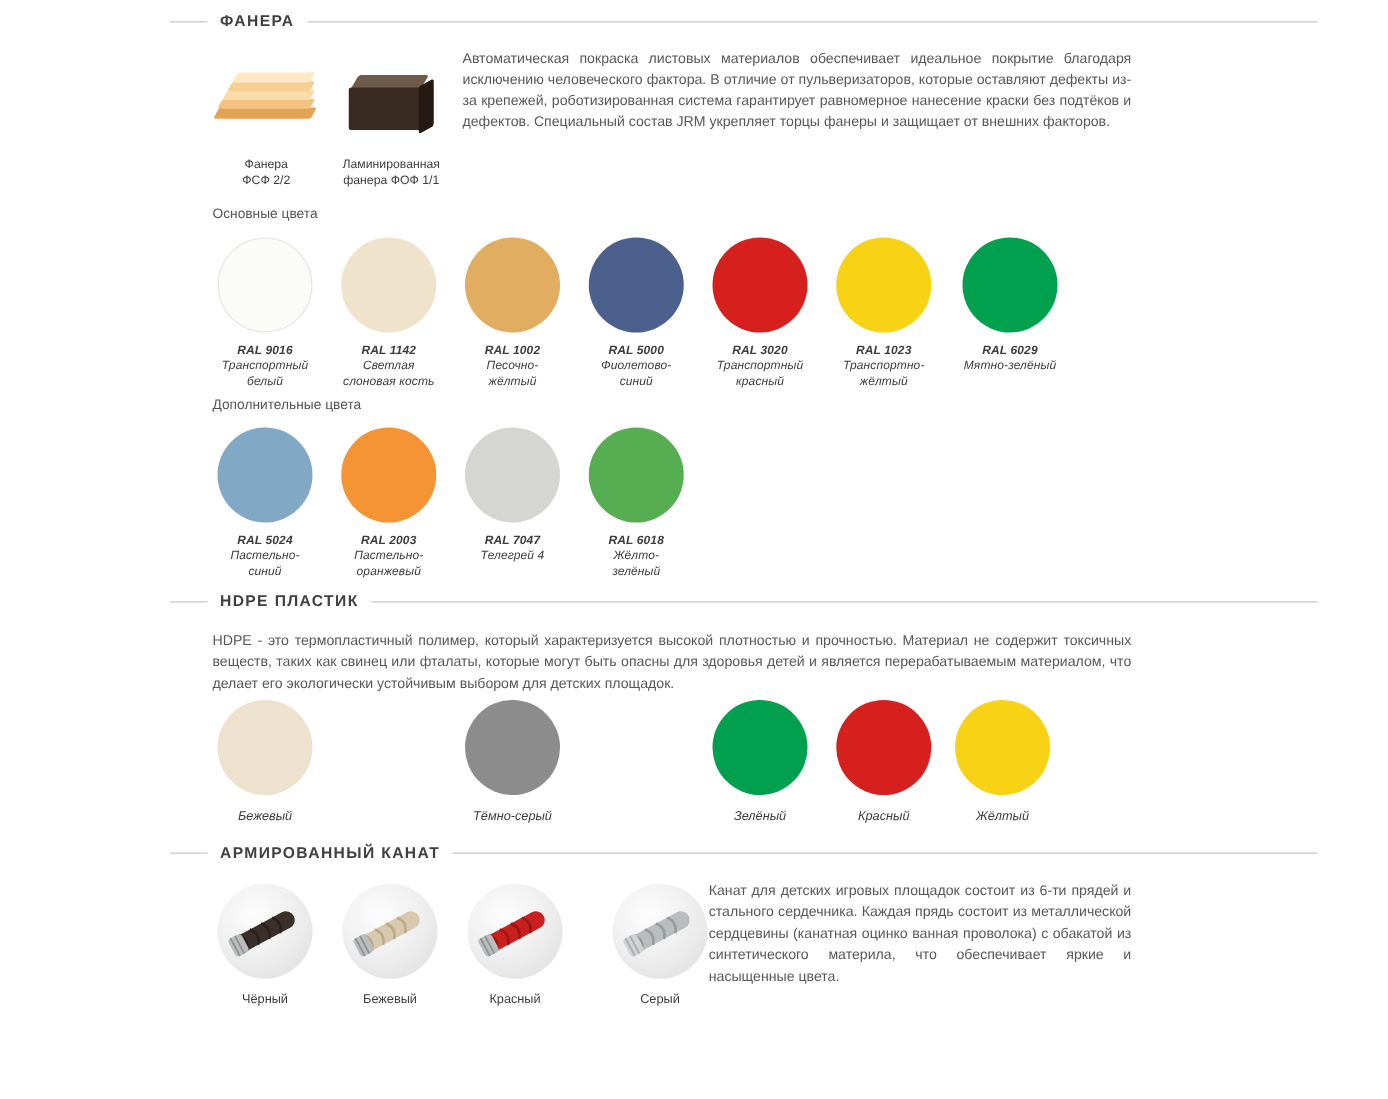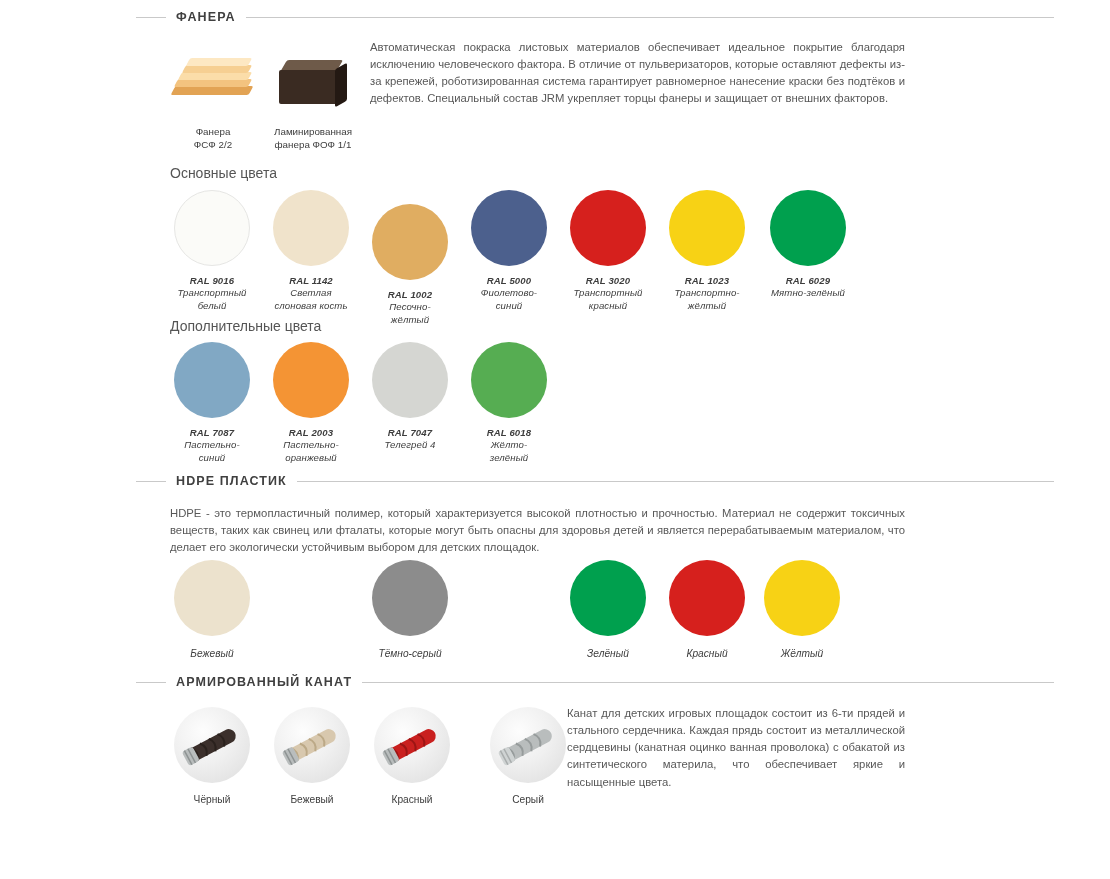--- a/index.html
+++ b/index.html
@@ -42,21 +42,21 @@
 
   
   .para {
     font-size: 11.3px;
     line-height: 1.52;
     color: #585858;
     text-align: justify;
   }
 
   .mini-label {
-    font-size: 14px;
+    font-size: 11px;
     color: #555;
   }
 
   
   .swatch {
     position: absolute;
     text-align: center;
     font-style: italic;
   }
   .circle {
@@ -190,21 +190,21 @@
     </div>
   </div>
   <div class="swatch" style="left:272px; top:190px; width:78px;">
     <div class="circle" style="background:#f0e3cb;"></div>
     <div class="sw-caption">
       <span class="code">RAL 1142</span>
       <span class="name">Светлая</span>
       <span class="name">слоновая кость</span>
     </div>
   </div>
-  <div class="swatch" style="left:371px; top:204px; width:78px;">
+  <div class="swatch" style="left:371px; top:190px; width:78px;">
     <div class="circle" style="background:#e0ad61;"></div>
     <div class="sw-caption">
       <span class="code">RAL 1002</span>
       <span class="name">Песочно-</span>
       <span class="name">жёлтый</span>
     </div>
   </div>
   <div class="swatch" style="left:470px; top:190px; width:78px;">
     <div class="circle" style="background:#4c608d;"></div>
     <div class="sw-caption">
@@ -235,21 +235,21 @@
       <span class="code">RAL 6029</span>
       <span class="name">Мятно-зелёный</span>
     </div>
   </div>
 
   <div class="mini-label" style="position:absolute; left:170px; top:318px;">Дополнительные цвета</div>
 
   <div class="swatch" style="left:173px; top:342px; width:78px;">
     <div class="circle" style="background:#81a8c4;"></div>
     <div class="sw-caption">
-      <span class="code">RAL 7087</span>
+      <span class="code">RAL 5024</span>
       <span class="name">Пастельно-</span>
       <span class="name">синий</span>
     </div>
   </div>
   <div class="swatch" style="left:272px; top:342px; width:78px;">
     <div class="circle" style="background:#f49434;"></div>
     <div class="sw-caption">
       <span class="code">RAL 2003</span>
       <span class="name">Пастельно-</span>
       <span class="name">оранжевый</span>

